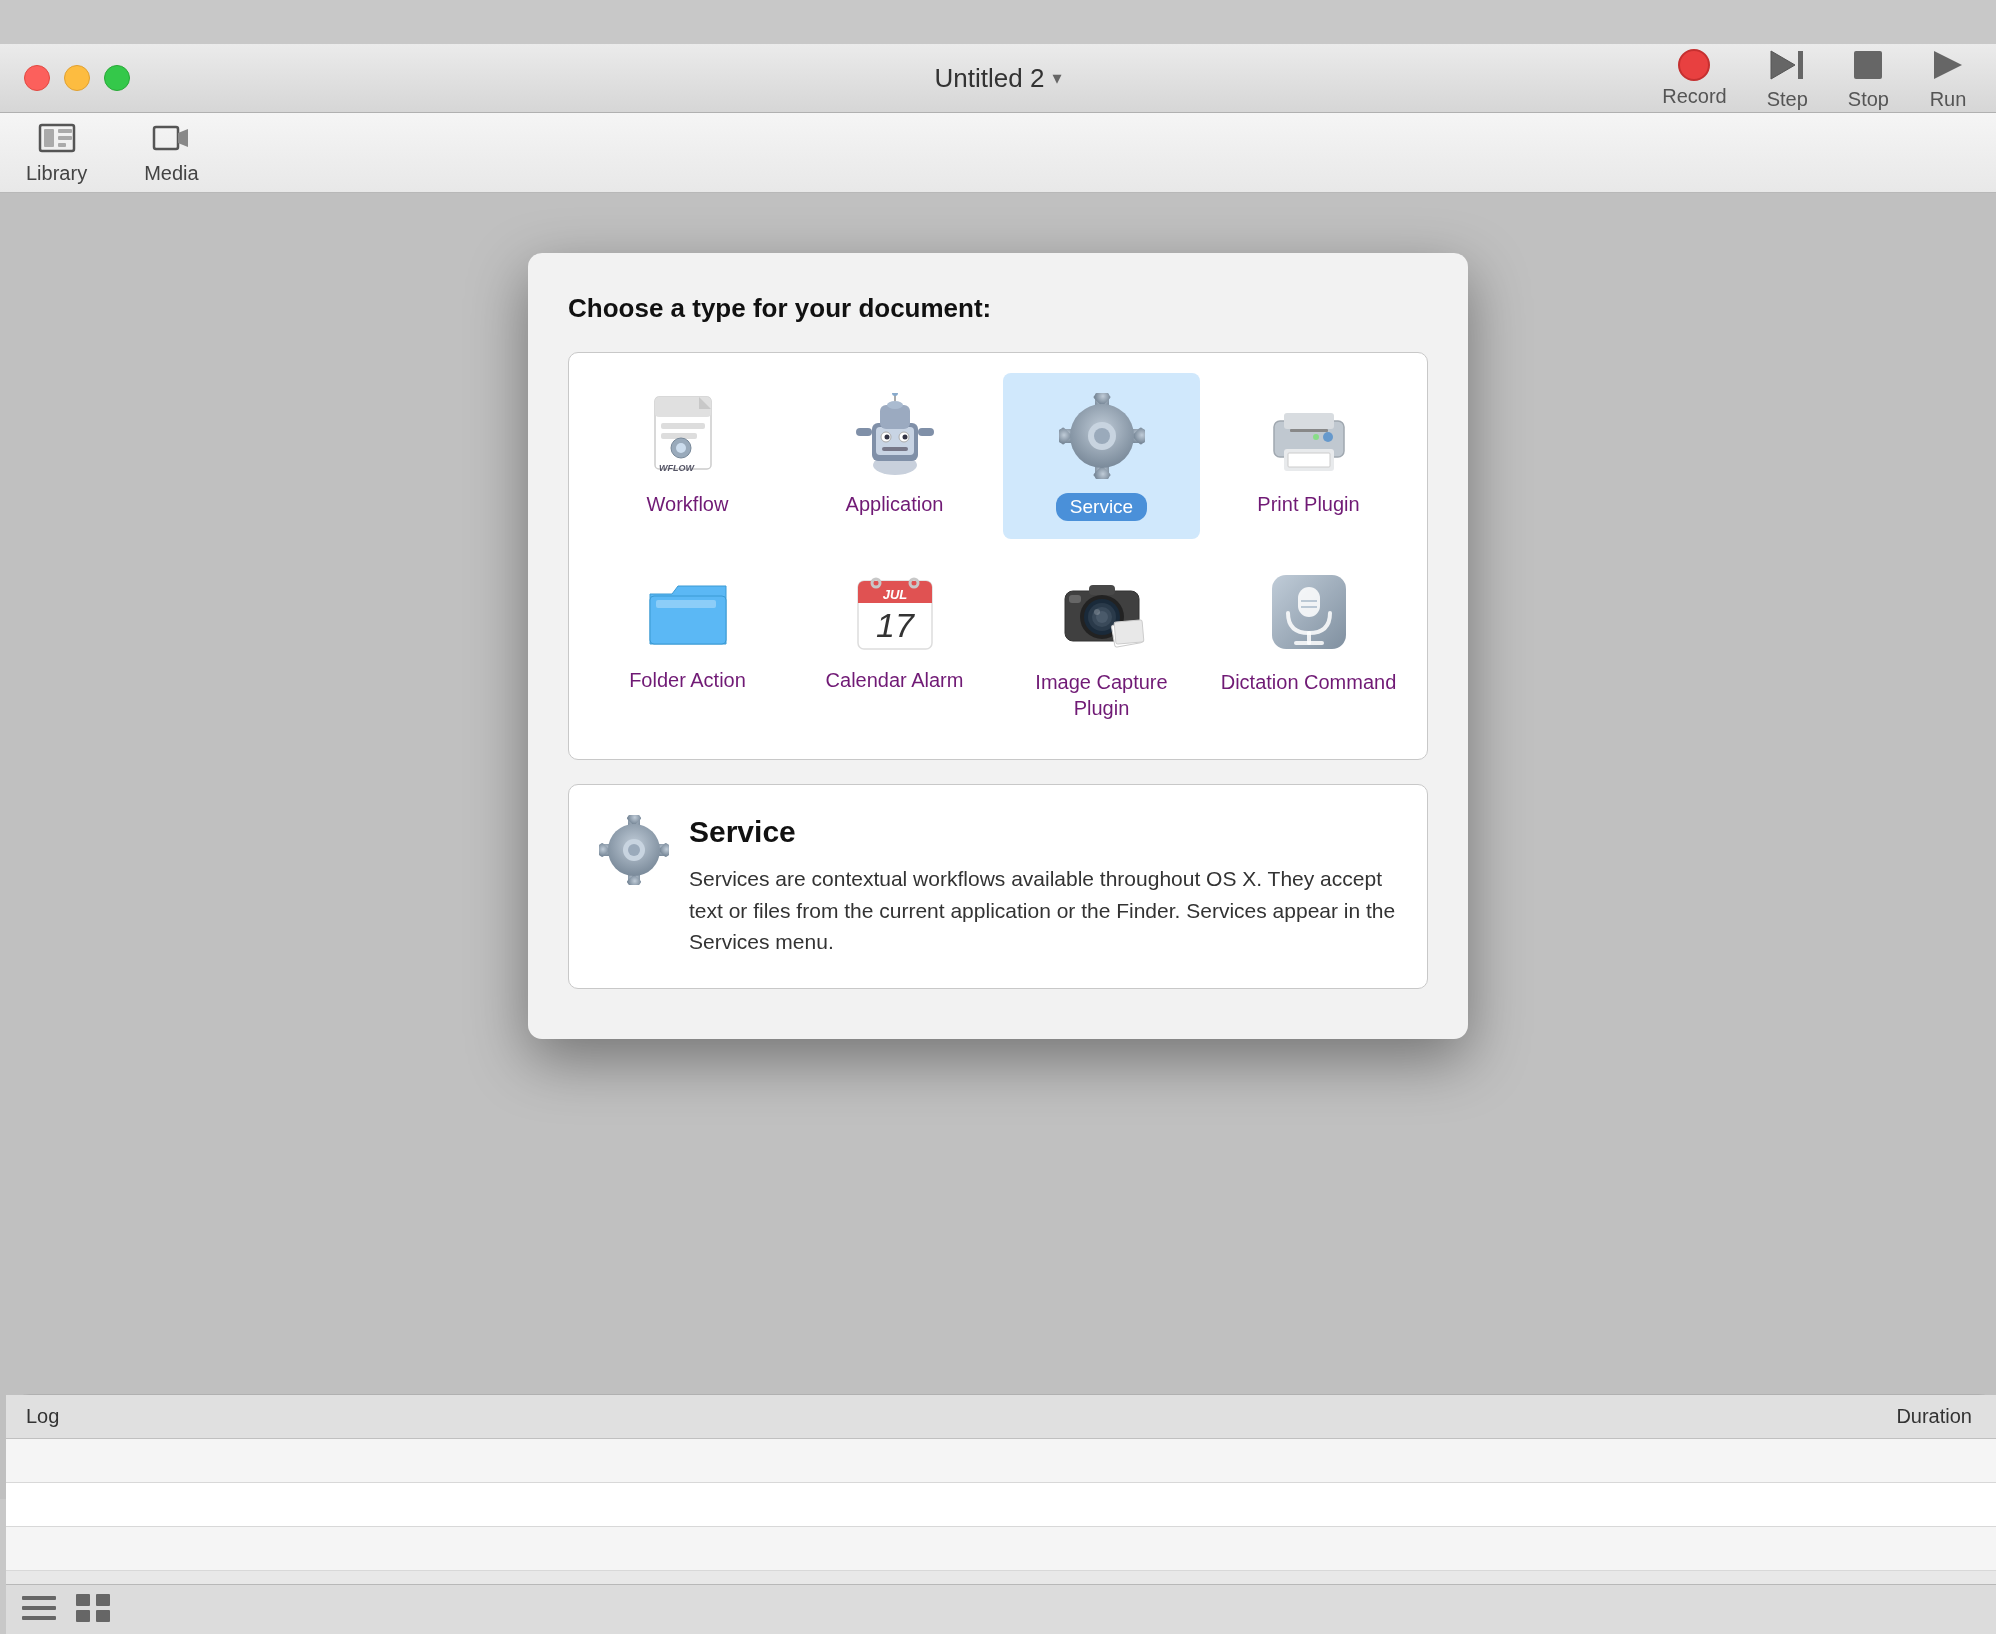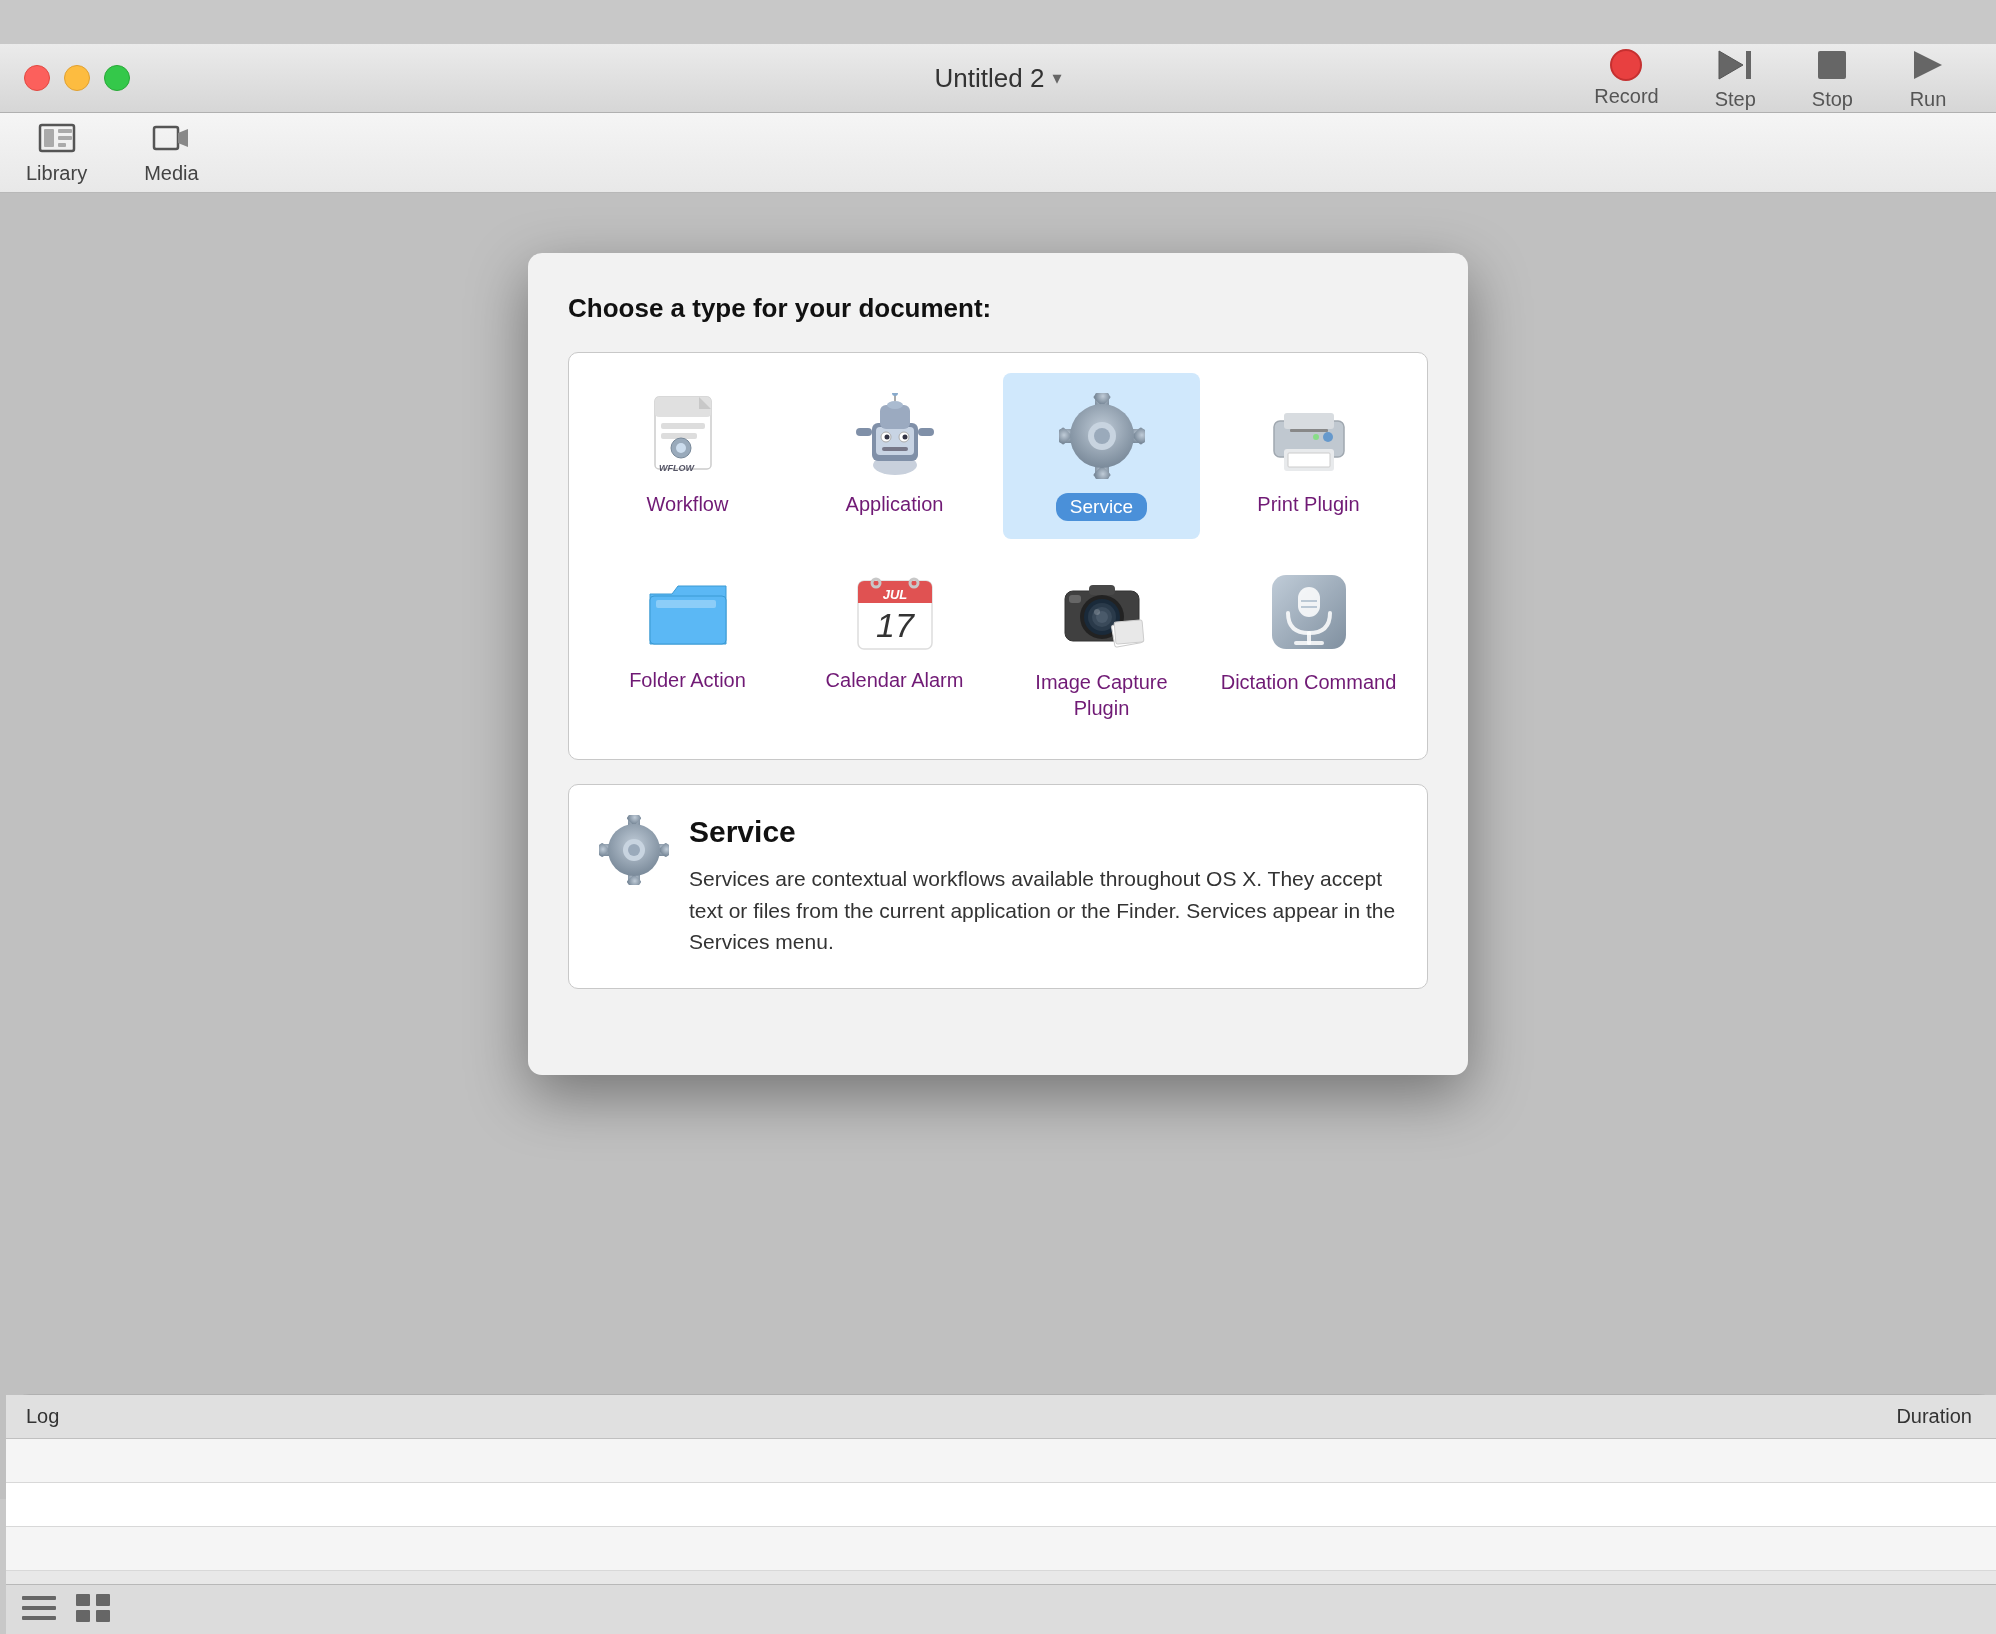--- a/index.html
+++ b/index.html
@@ -54,22 +54,22 @@
 
     .title-chevron {
       font-size: 18px;
       color: #666;
     }
 
     .toolbar-right {
       margin-left: auto;
       display: flex;
       align-items: center;
-      gap: 16px;
-      padding-right: 29px;
+      gap: 0;
+      padding-right: 9px;
     }
 
     .toolbar-btn {
       display: flex;
       flex-direction: column;
       align-items: center;
       gap: 4px;
       padding: 8px 20px;
       cursor: pointer;
       border: none;
@@ -136,21 +136,21 @@
       padding-top: 60px;
       position: relative;
     }
 
     
     .dialog {
       width: 940px;
       background: #f2f2f2;
       border-radius: 14px;
       box-shadow: 0 20px 60px rgba(0,0,0,0.4);
-      padding: 40px 40px 56px 40px;
+      padding: 40px 40px 20px 40px;
       position: relative;
     }
 
     .dialog-title {
       font-size: 26px;
       font-weight: 600;
       color: #111;
       margin-bottom: 28px;
     }
 

